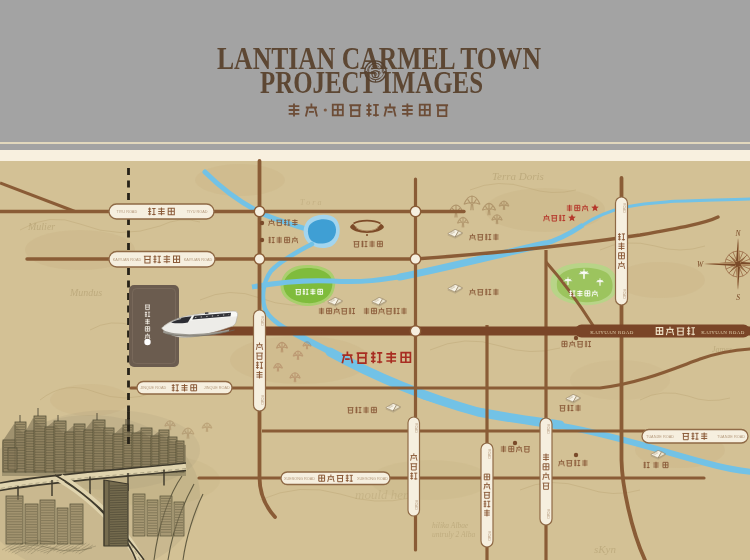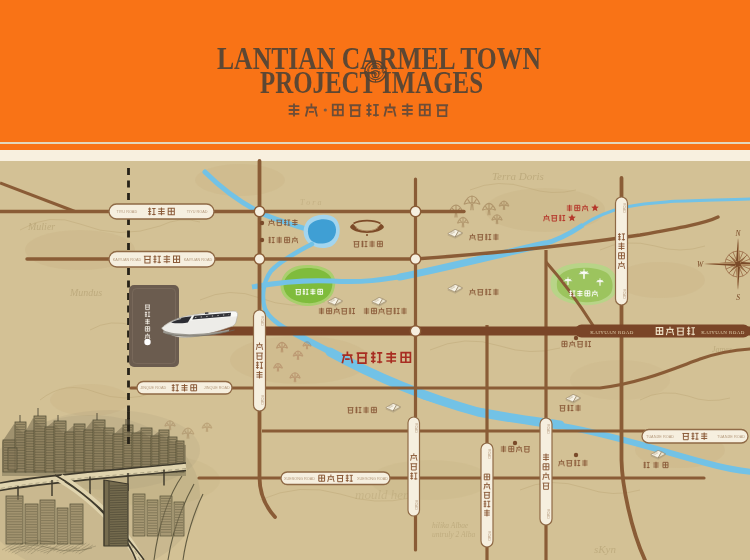--- a/index.html
+++ b/index.html
@@ -1,15 +1,15 @@
 <!DOCTYPE html>
 <html><head><meta charset="utf-8">
 <style>
 html,body{margin:0;padding:0;width:750px;height:560px;overflow:hidden;background:#f8f0df}
-.hdr{position:relative;width:750px;height:150px;background:#f97316}
+.hdr{position:relative;width:750px;height:150px;background:#a3a3a3}
 </style></head>
 <body>
 
 <div class="hdr">
 
 <div style="position:absolute;left:0;top:142px;width:750px;height:1.5px;background:#e2d8bd"></div>
 
 <svg width="750" height="100" viewBox="0 0 750 100" style="position:absolute;left:0;top:0">
 <g font-family="Liberation Serif, serif" font-weight="bold" fill="#5d4733">
 <text x="217" y="69" font-size="31" textLength="324" lengthAdjust="spacingAndGlyphs">LANTIAN CARMEL TOWN</text>

